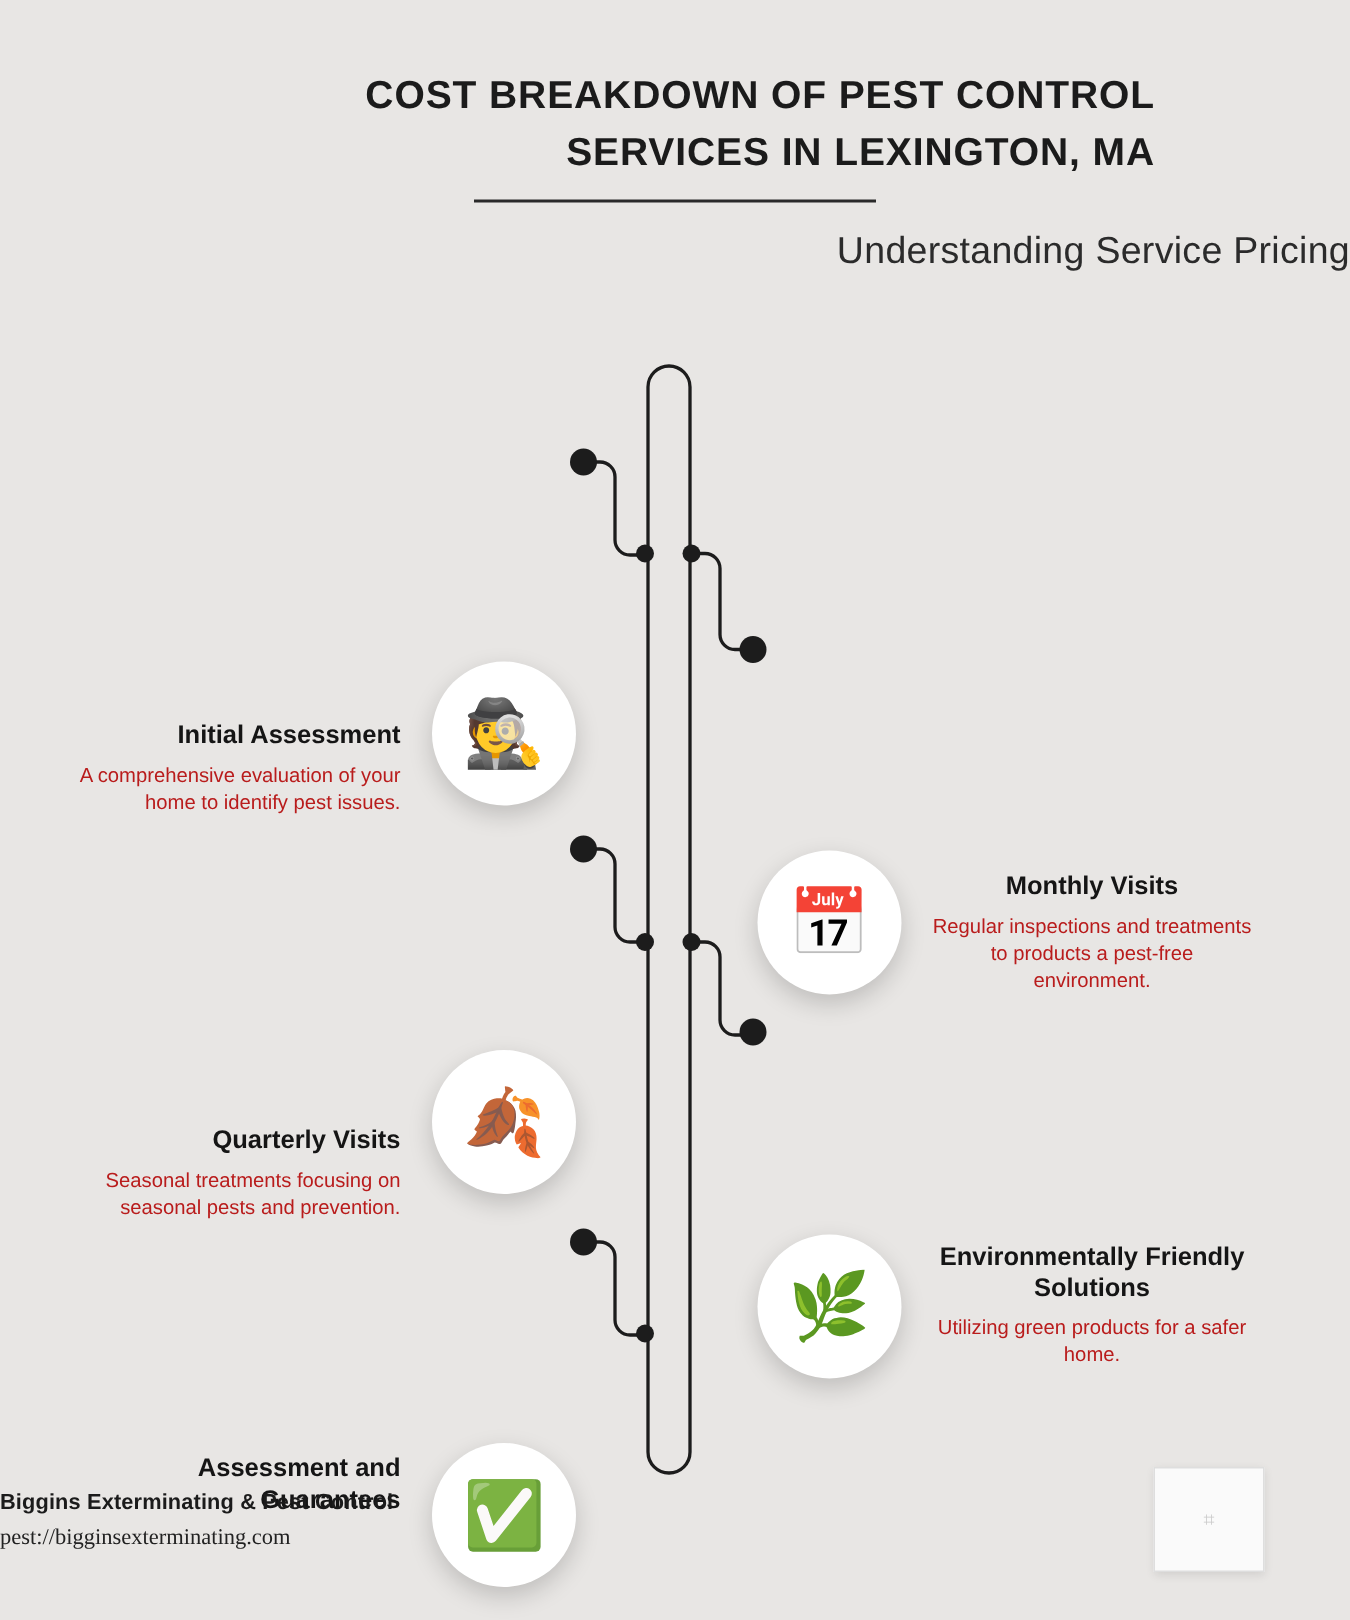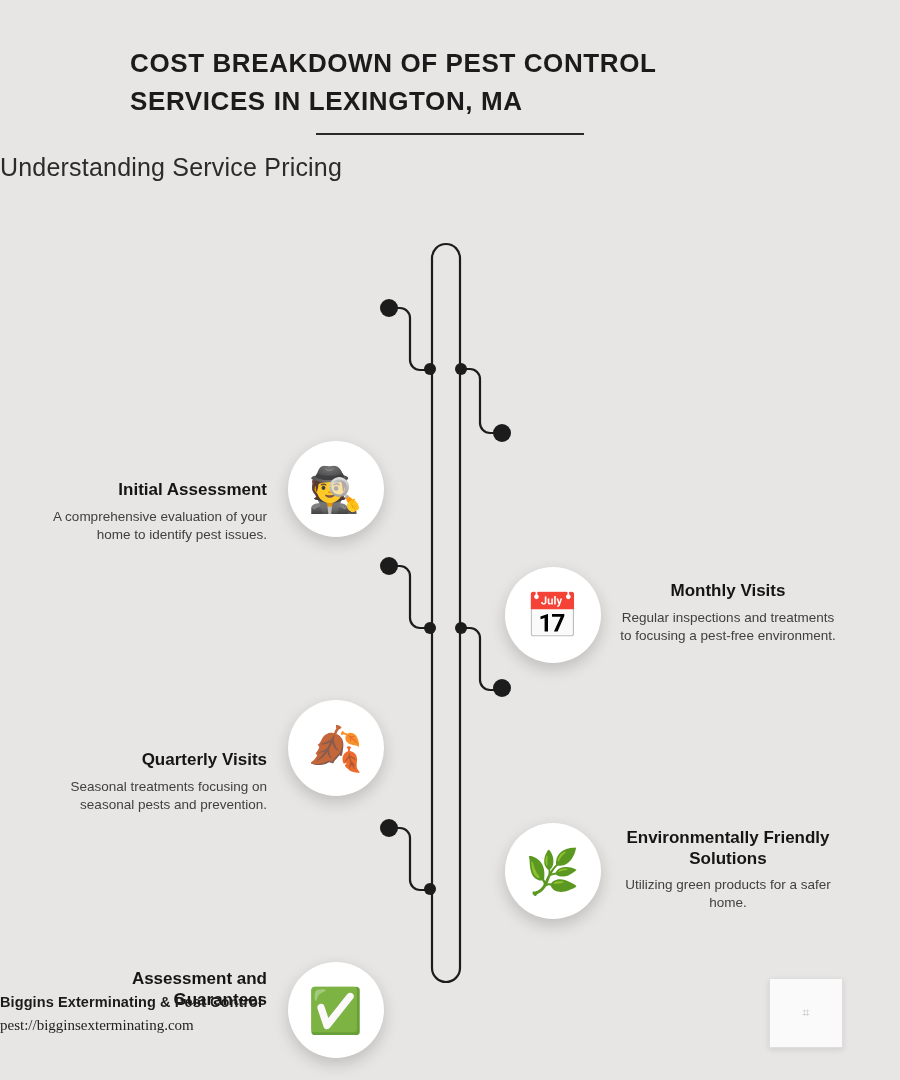--- a/index.html
+++ b/index.html
@@ -12,21 +12,21 @@
     background: #e8e6e4;
     font-family: "Liberation Sans", sans-serif;
     color: #1c1c1c;
     overflow: hidden;
     position: relative;
   }
 
   
   .header {
     padding-top: 44px;
-    text-align: left;
+    text-align: right;
   }
   .title {
     font-size: 26px;
     font-weight: bold;
     letter-spacing: 0.6px;
     line-height: 1.48;
     color: #1b1b1b;
     max-width: 640px;
     margin: 0 auto;
     text-transform: uppercase;
@@ -92,21 +92,21 @@
   .node-title {
     font-size: 17px;
     font-weight: bold;
     color: #151515;
     line-height: 1.22;
     margin-bottom: 7px;
   }
   .node-desc {
     font-size: 13.5px;
     line-height: 1.33;
-    color: #404040;
+    color: #b91c1c;
   }
 
   
   .footer {
     position: absolute;
     left: 0;
     bottom: 46px;
     width: 900px;
     text-align: left;
   }
@@ -188,21 +188,21 @@
     <div class="node-desc">A comprehensive evaluation of your home to identify pest issues.</div>
   </div>
 </div>
 
 <div class="node">
   <div class="bubble" style="left:505px; top:385px;">
     <span class="glyph">📅</span>
   </div>
   <div class="text-block text-left" style="left:620px; top:399px;">
     <div class="node-title">Monthly Visits</div>
-    <div class="node-desc">Regular inspections and treatments to focusing a pest-free environment.</div>
+    <div class="node-desc">Regular inspections and treatments to products a pest-free environment.</div>
   </div>
 </div>
 
 <div class="node">
   <div class="bubble" style="left:288px; top:518px;">
     <span class="glyph">🍂</span>
   </div>
   <div class="text-block text-right" style="left:51px; top:568px;">
     <div class="node-title">Quarterly Visits</div>
     <div class="node-desc">Seasonal treatments focusing on seasonal pests and prevention.</div>

